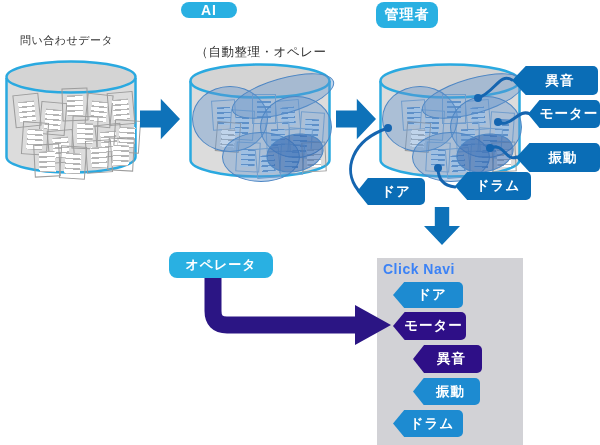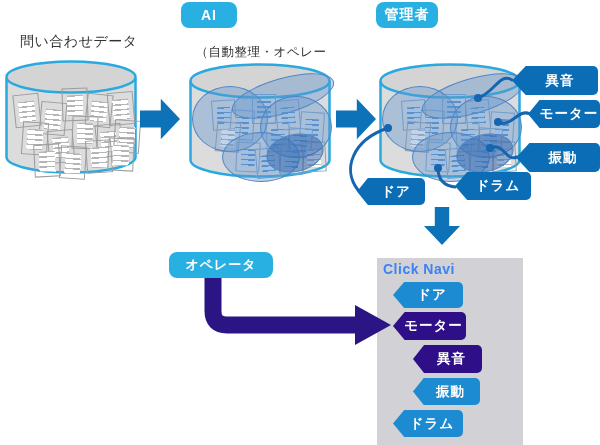--- a/index.html
+++ b/index.html
@@ -35,21 +35,21 @@
   .navi-item.purple{background:#2e0f87;}
   .banner{position:absolute;background:#e97379;color:#fff;font-weight:bold;font-size:21px;
     display:flex;align-items:center;justify-content:center;letter-spacing:1px;}
   svg{display:block;}
 </style>
 </head>
 <body>
 
 <div class="canvas">
 
-  <div class="caption" style="left:20px;top:33px;font-size:14px;">問い合わせデータ</div>
+  <div class="caption" style="left:20px;top:33px;font-size:11px;">問い合わせデータ</div>
   <div class="cyl" style="left:4px;top:58px;width:134px;height:120px;">
     <svg width="134" height="120" viewBox="0 0 134 120">
       <path d="M2.5 20 L2.5 99 A64.5 15.5 0 0 0 131.5 99 L131.5 20" fill="#dcdcdc" stroke="#2aa9e0" stroke-width="2.5"></path>
       <ellipse cx="67" cy="19" rx="64.5" ry="15.5" fill="#d4d4d4" stroke="#2aa9e0" stroke-width="2.5"></ellipse>
     </svg>
     <div class="cyl-inner" id="cyl1">
         <div class="doc" style="left: 10px; top: 36px; width: 26px; height: 33px; transform: rotate(-6deg);"></div>
         <div class="doc" style="left: 36px; top: 44px; width: 26px; height: 33px; transform: rotate(5deg);"></div>
         <div class="doc" style="left: 58px; top: 30px; width: 26px; height: 33px; transform: rotate(-2deg);"></div>
         <div class="doc" style="left: 82px; top: 36px; width: 26px; height: 33px; transform: rotate(6deg);"></div>
@@ -61,21 +61,21 @@
         <div class="doc" style="left: 110px; top: 62px; width: 26px; height: 33px; transform: rotate(4deg);"></div>
         <div class="doc" style="left: 30px; top: 86px; width: 26px; height: 33px; transform: rotate(-3deg);"></div>
         <div class="doc" style="left: 56px; top: 88px; width: 26px; height: 33px; transform: rotate(4deg);"></div>
         <div class="doc" style="left: 82px; top: 82px; width: 26px; height: 33px; transform: rotate(-4deg);"></div>
         <div class="doc" style="left: 104px; top: 80px; width: 26px; height: 33px; transform: rotate(3deg);"></div>
       </div>
   </div>
 
   <div class="arrow-r" style="left:140px;top:98px;width:40px;height:42px;"></div>
 
-  <div class="badge" style="left:181px;top:2px;width:56px;height:26px;">AI</div>
+  <div class="badge" style="left:181px;top:2px;width:56px;height:16px;">AI</div>
   <div class="caption cap-center" style="left:183px;top:44px;width:156px;">（自動整理・オペレータ）</div>
   <div class="cyl" style="left:188px;top:60px;width:144px;height:122px;">
     <svg width="144" height="122" viewBox="0 0 144 122">
       <path d="M2.5 21 L2.5 100 A69.5 16.5 0 0 0 141.5 100 L141.5 21" fill="#dcdcdc" stroke="#2aa9e0" stroke-width="2.5"></path>
       <ellipse cx="72" cy="21" rx="69.5" ry="16.5" fill="#d4d4d4" stroke="#2aa9e0" stroke-width="2.5"></ellipse>
     </svg>
     <div class="cyl-inner" id="cyl2">
         <div class="doc blue" style="left: 24px; top: 40px; width: 24px; height: 30px; transform: rotate(-4deg);"></div>
         <div class="doc blue" style="left: 42px; top: 50px; width: 24px; height: 30px; transform: rotate(4deg);"></div>
         <div class="doc blue" style="left: 64px; top: 34px; width: 24px; height: 30px; transform: rotate(0deg);"></div>

